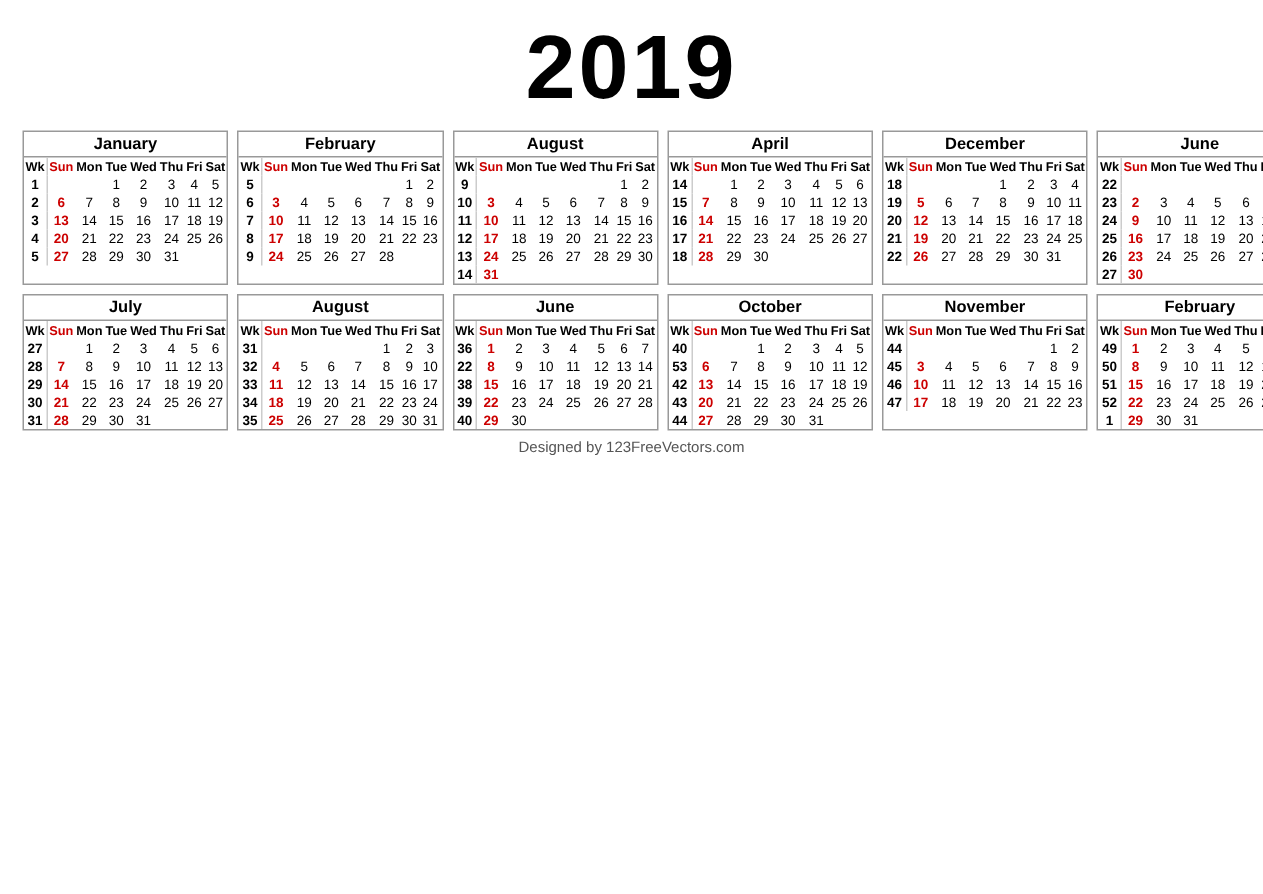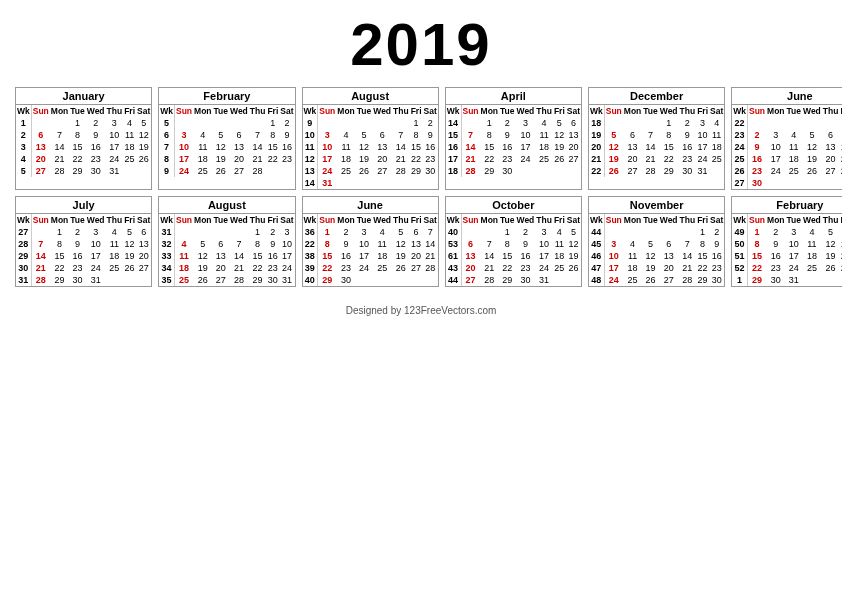--- a/index.html
+++ b/index.html
@@ -52,21 +52,21 @@
     .cal-table thead th {
       font-weight: bold;
       font-size: 8.5px;
     }
     .col-sun { color: #cc0000; font-weight: bold; }
     .red { color: #cc0000; font-weight: bold; }
     .footer {
       text-align: center;
       font-size: 10px;
       color: #555;
-      margin-top: 18px;
+      margin-top: 6px;
     }
   </style>
 </head>
 <body>
 
 <h1>2019</h1>
 
 <div class="calendars-grid" id="calendars-grid">
     <div class="month-block">
       <div class="month-title">January</div>
@@ -739,21 +739,21 @@
             <td class="wk-col">53</td>
             <td class="red">6</td>
             <td>7</td>
             <td>8</td>
             <td>9</td>
             <td>10</td>
             <td>11</td>
             <td>12</td>
           </tr>
           <tr>
-            <td class="wk-col">61</td>
+            <td class="wk-col">42</td>
             <td class="red">13</td>
             <td>14</td>
             <td>15</td>
             <td>16</td>
             <td>17</td>
             <td>18</td>
             <td>19</td>
           </tr>
           <tr>
             <td class="wk-col">43</td>
@@ -827,30 +827,20 @@
           <tr>
             <td class="wk-col">47</td>
             <td class="red">17</td>
             <td>18</td>
             <td>19</td>
             <td>20</td>
             <td>21</td>
             <td>22</td>
             <td>23</td>
           </tr>
-          <tr>
-            <td class="wk-col">48</td>
-            <td class="red">24</td>
-            <td>25</td>
-            <td>26</td>
-            <td>27</td>
-            <td>28</td>
-            <td>29</td>
-            <td>30</td>
-          </tr>
         </tbody>
       </table>
     </div>
     <div class="month-block">
       <div class="month-title">February</div>
       <table class="cal-table">
         <thead>
           <tr>
             <th class="wk-col">Wk</th>
             <th class="col-sun">Sun</th>

